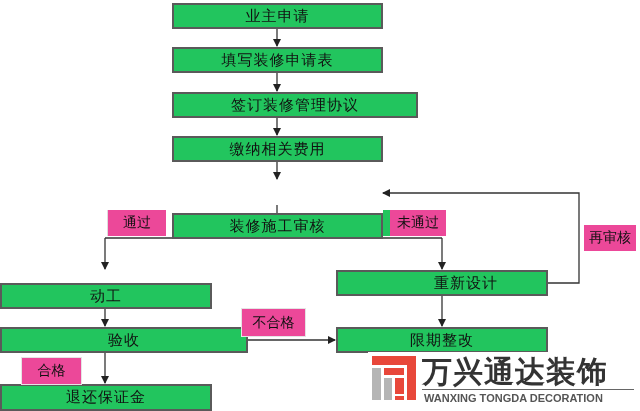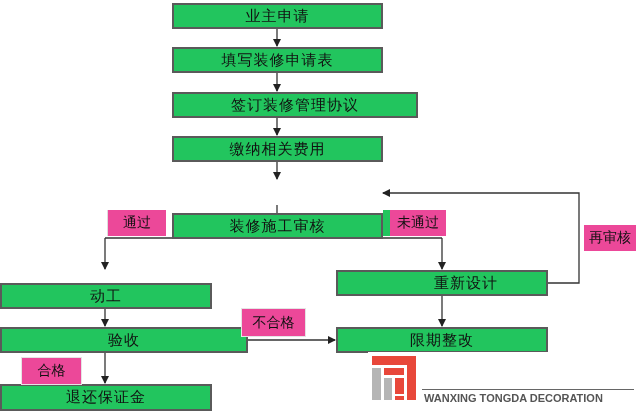--- a/index.html
+++ b/index.html
@@ -61,15 +61,16 @@
 <div class="logo">
   <svg class="logo-mark" viewBox="0 0 44 44">
     <rect x="0" y="0" width="44" height="9" fill="#e8473a"></rect>
     <rect x="35" y="0" width="9" height="44" fill="#e8473a"></rect>
     <rect x="0" y="12" width="9" height="32" fill="#b5b5b5"></rect>
     <rect x="12" y="12" width="20" height="7" fill="#e8473a"></rect>
     <rect x="12" y="22" width="8" height="22" fill="#b5b5b5"></rect>
     <rect x="23" y="22" width="9" height="16" fill="#e8473a"></rect>
     <rect x="23" y="40" width="9" height="4" fill="#e8473a"></rect>
   </svg>
+  <div class="logo-cn">万兴通达装饰</div>
   <div class="logo-line"></div>
   <div class="logo-en">WANXING TONGDA DECORATION</div>
 </div>
 
 </body></html>

